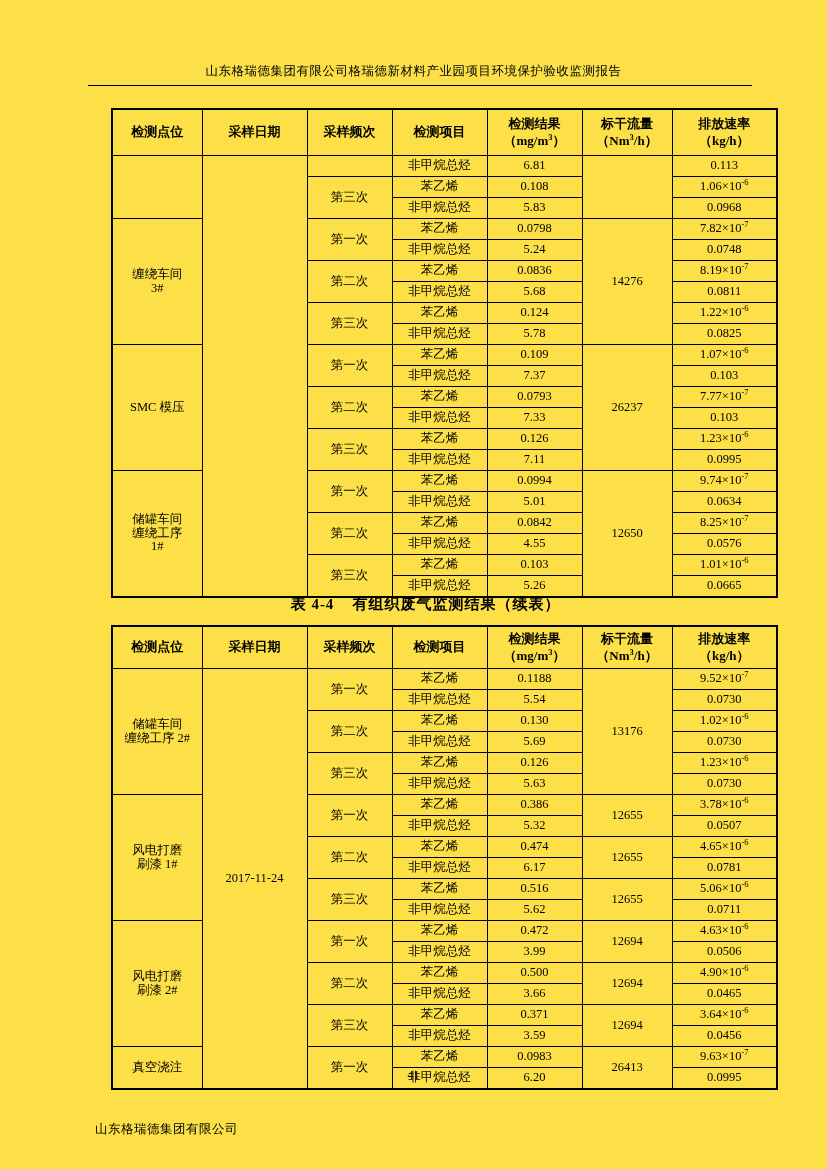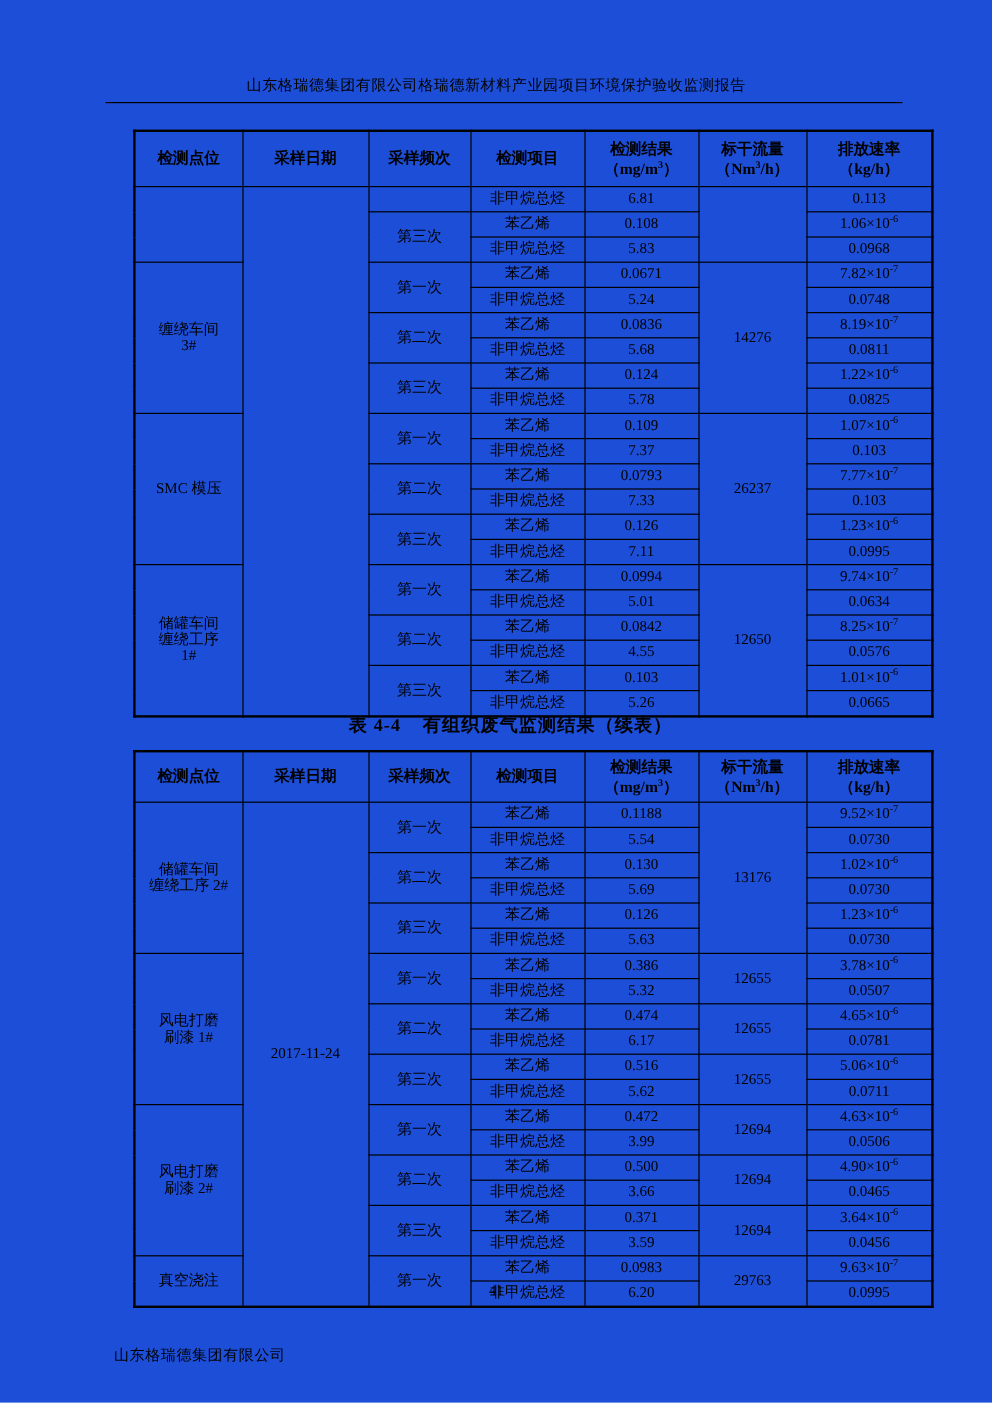--- a/index.html
+++ b/index.html
@@ -1,19 +1,19 @@
 <!DOCTYPE html>
 <html><head>
 <meta charset="utf-8">
 <style>
   html,body{margin:0;padding:0;background:#ffffff;}
   .page{
     position:relative;
     width:827px;height:1169px;
-    background:#1d4ed8;
+    background:#fde047;
     font-family:"Liberation Serif","DejaVu Serif",serif;
     color:#000;
     overflow:hidden;
   }
   .report-header{
     position:absolute;top:63px;left:0;width:100%;
     text-align:center;font-size:12.5px;letter-spacing:.5px;
   }
   .header-rule{
     position:absolute;top:85px;left:88px;width:664px;
@@ -110,21 +110,21 @@
           </tr>
           <tr>
             <td>非甲烷总烃</td>
             <td>5.83</td>
             <td>0.0968</td>
           </tr>
           <tr class="sec-top">
             <td rowspan="6" class="point-cell">缠绕车间<br>3#</td>
             <td rowspan="2">第一次</td>
             <td>苯乙烯</td>
-            <td>0.0671</td>
+            <td>0.0798</td>
             <td rowspan="6">14276</td>
             <td>7.82×10<sup>-7</sup></td>
           </tr>
           <tr>
             <td>非甲烷总烃</td>
             <td>5.24</td>
             <td>0.0748</td>
           </tr>
           <tr>
             <td rowspan="2">第二次</td>
@@ -366,21 +366,21 @@
           <tr>
             <td>非甲烷总烃</td>
             <td>3.59</td>
             <td>0.0456</td>
           </tr>
           <tr class="sec-top">
             <td rowspan="2" class="point-cell">真空浇注</td>
             <td rowspan="2">第一次</td>
             <td>苯乙烯</td>
             <td>0.0983</td>
-            <td rowspan="2">29763</td>
+            <td rowspan="2">26413</td>
             <td>9.63×10<sup>-7</sup></td>
           </tr>
           <tr>
             <td>非甲烷总烃</td>
             <td>6.20</td>
             <td>0.0995</td>
           </tr>
         </tbody>
       </table>
   </div>

